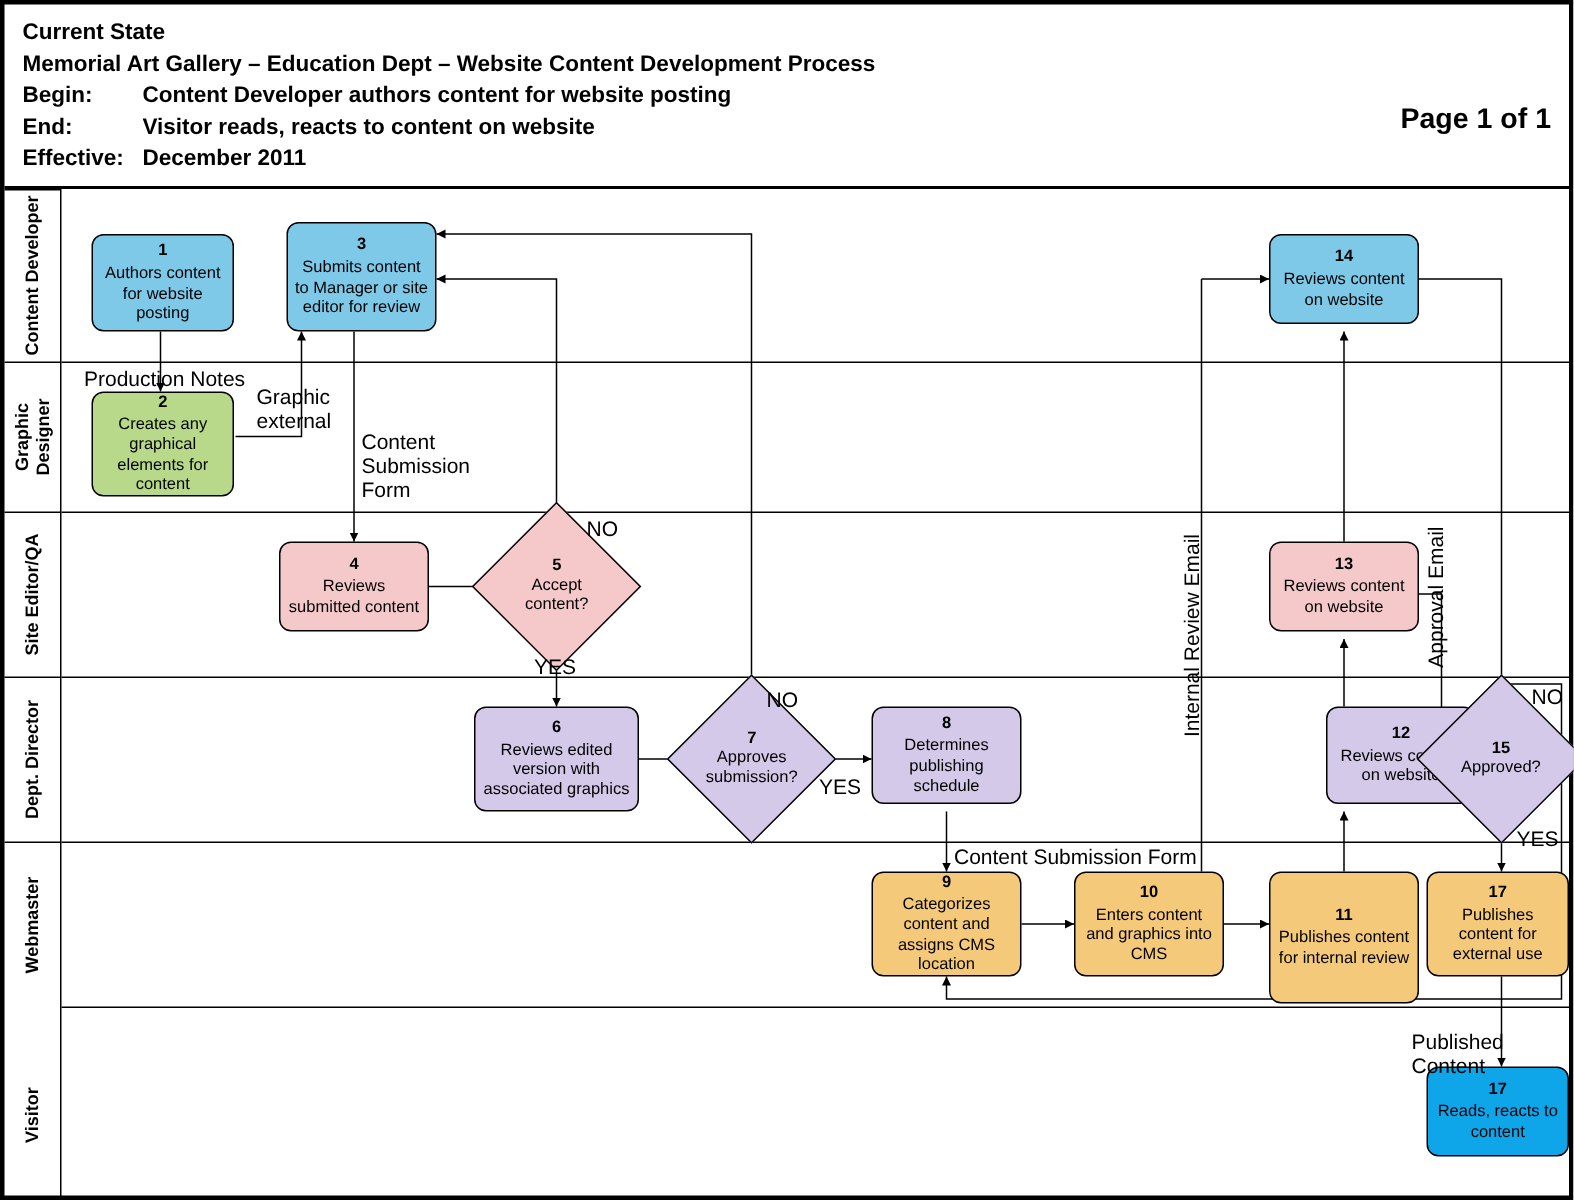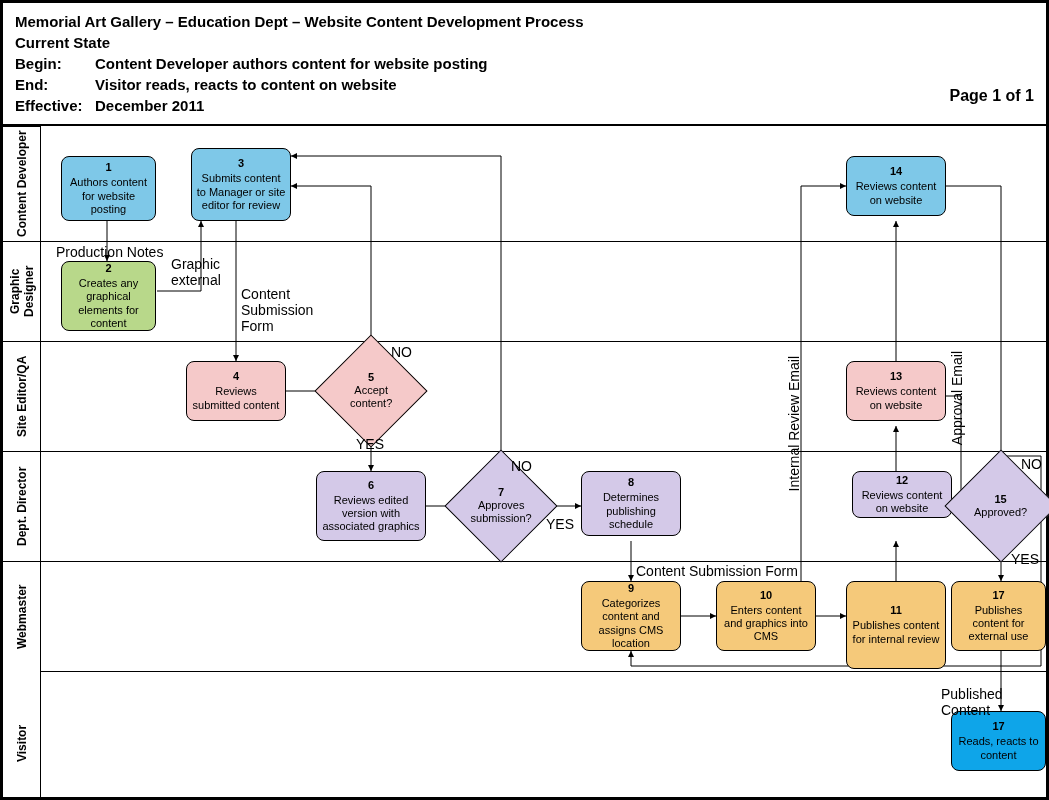--- a/index.html
+++ b/index.html
@@ -1,21 +1,21 @@
 <!DOCTYPE html>
 <html><head>
 <meta charset="utf-8">
 <style>
 *{margin:0;padding:0;box-sizing:border-box}
 body{font-family:Arial,sans-serif;background:#fff}
 .page{width:1049px;height:800px;border:3px solid #000;position:relative;background:#fff}
 .header{padding:8px 12px;border-bottom:2px solid #000;font-size:15px;font-weight:bold;line-height:1.4}
 .header .row{display:flex}
 .header .lbl{width:80px}
-.header .pg{position:absolute;right:12px;top:82px;font-size:16px}
+.header .pg{position:absolute;right:12px;top:64px;font-size:19px}
 .lanes{display:flex;height:694px}
 .lane-labels{width:38px;border-right:1px solid #000;display:flex;flex-direction:column}
 .lane-label{writing-mode:vertical-rl;transform:rotate(180deg);text-align:center;font-size:12px;font-weight:bold;display:flex;align-items:center;justify-content:center;border-bottom:1px solid #000}
 .lane-label:last-child{border-bottom:none}
 .ll1{height:115px}
 .ll2{height:100px}
 .ll3{height:110px}
 .ll4{height:110px}
 .ll5{height:110px}
 .ll6{height:145px}
@@ -39,22 +39,22 @@
 .diamond-inner .num{font-weight:bold;display:block}
 .lbl-txt{position:absolute;font-size:14px}
 .vtxt{writing-mode:vertical-rl;transform:rotate(180deg)}
 svg.arrows{position:absolute;top:0;left:0;width:1008px;height:694px;pointer-events:none}
 </style>
 </head>
 <body>
 
 <div class="page">
   <div class="header">
+    <div>Current State</div>
     <div>Memorial Art Gallery – Education Dept – Website Content Development Process</div>
-    <div>Current State</div>
     <div class="row">
         <span class="lbl">Begin:</span>
         <span>Content Developer authors content for website posting</span>
       </div>
     <div class="row">
         <span class="lbl">End:</span>
         <span>Visitor reads, reacts to content on website</span>
       </div>
     <div class="row">
         <span class="lbl">Effective:</span>
@@ -165,21 +165,21 @@
           <span class="num">6</span>
           <span>Reviews edited version with associated graphics</span>
         </div>
       <div class="diamond purple" style="left:420px;top:340px">
           <div class="diamond-inner"><span class="num">7</span><span>Approves submission?</span></div>
         </div>
       <div class="box purple" style="left:540px;top:345px;width:100px;height:65px">
           <span class="num">8</span>
           <span>Determines publishing schedule</span>
         </div>
-      <div class="box purple" style="left:811px;top:345px;width:100px;height:47px">
+      <div class="box purple" style="left:843px;top:345px;width:100px;height:65px">
           <span class="num">12</span>
           <span>Reviews content on website</span>
         </div>
       <div class="diamond purple" style="left:920px;top:340px">
           <div class="diamond-inner"><span class="num">15</span><span>Approved?</span></div>
         </div>
 
       <div class="box orange" style="left:540px;top:455px;width:100px;height:70px">
           <span class="num">9</span>
           <span>Categorizes content and assigns CMS location</span>

